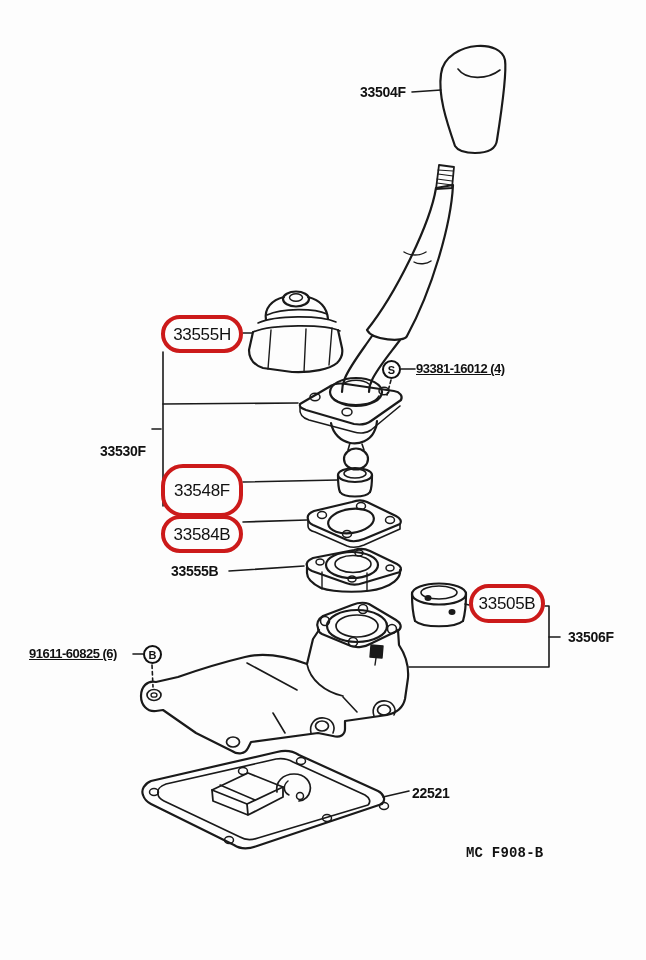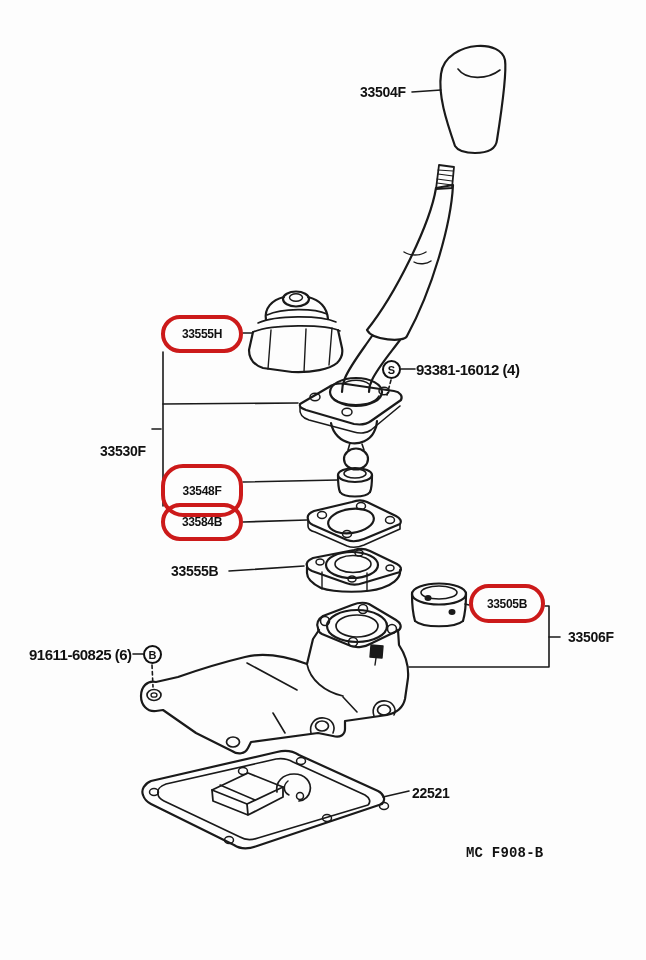--- a/index.html
+++ b/index.html
@@ -1,24 +1,24 @@
 <!DOCTYPE html>
 <html><head>
 <meta charset="utf-8">
 <style>
   html,body{margin:0;padding:0;background:#fdfdfd;}
   .stage{position:relative;width:646px;height:960px;background:#fdfdfd;overflow:hidden;
          font-family:"Liberation Sans",sans-serif;border-radius:16px;}
   .stage svg{position:absolute;left:0;top:0;}
   .lbl{position:absolute;font-weight:bold;font-size:14px;color:#111;
        letter-spacing:-0.3px;white-space:nowrap;line-height:1;}
-  .lbl.small{font-size:15px;letter-spacing:-0.5px;}
+  .lbl.small{font-size:13px;letter-spacing:-0.5px;text-decoration:underline;}
   .oval{position:absolute;box-sizing:border-box;border:4px solid #cc1a1a;border-radius:22px;
         display:flex;align-items:center;justify-content:center;background:transparent;}
-  .oval span{font-weight:bold;font-size:12px;color:#111;letter-spacing:-0.3px;line-height:1;}
+  .oval span{font-weight:normal;font-size:17px;color:#111;letter-spacing:-0.3px;line-height:1;}
   .sym{position:absolute;box-sizing:border-box;width:19px;height:19px;border:2px solid #111;
        border-radius:50%;display:flex;align-items:center;justify-content:center;
        font-weight:bold;font-size:11px;color:#111;background:#fdfdfd;}
   .footer-code{position:absolute;font-weight:bold;font-size:14px;color:#111;letter-spacing:0.2px;font-family:Liberation Mono, monospace;}
 </style>
 </head>
 <body>
 
 <div class="stage">
 
@@ -169,21 +169,21 @@
   <div class="lbl" style="left:568px;top:630px">33506F</div>
   <div class="lbl small" style="left:29px;top:647px">91611-60825 (6)</div>
   <div class="lbl" style="left:412px;top:786px">22521</div>
 
   <div class="oval" style="left:161px;top:315px;width:82px;height:38px">
     <span>33555H</span>
   </div>
   <div class="oval" style="left:161px;top:464px;width:82px;height:53px">
     <span>33548F</span>
   </div>
-  <div class="oval" style="left:161px;top:503px;width:82px;height:38px">
+  <div class="oval" style="left:161px;top:515px;width:82px;height:38px">
     <span>33584B</span>
   </div>
   <div class="oval" style="left:469px;top:584px;width:76px;height:39px">
     <span>33505B</span>
   </div>
 
   <div class="sym" style="left:382px;top:360px">S</div>
   <div class="sym" style="left:143px;top:645px">B</div>
 
   <div class="footer-code" style="left:466px;top:845px">MC F908-B</div>

